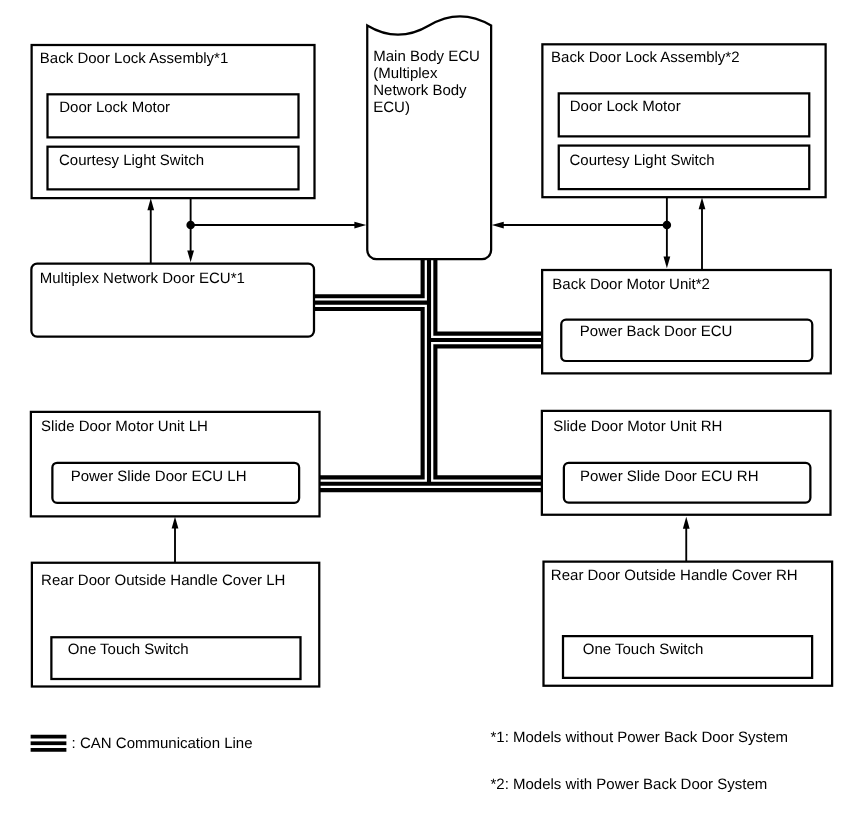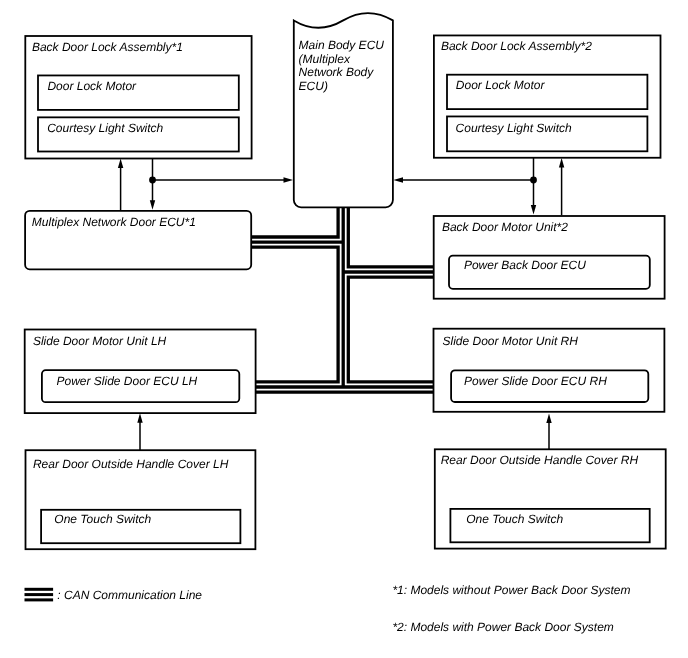--- a/index.html
+++ b/index.html
@@ -1,19 +1,19 @@
 <!DOCTYPE html>
 <html><head>
 <meta charset="utf-8">
 <style>
   html,body{margin:0;padding:0;background:#ffffff;}
   body{width:688px;height:658px;overflow:hidden;
        font-family:"Liberation Sans",sans-serif;
        -webkit-font-smoothing:antialiased;text-rendering:geometricPrecision;}
-  #stage{position:relative;width:688px;height:658px;background:#ffffff;transform:translateZ(0);font-style:italic;}
+  #stage{position:relative;width:688px;height:658px;background:#ffffff;transform:translateZ(0);}
   svg{position:absolute;top:0;left:0;display:block;will-change:transform;}
   text{font-family:"Liberation Sans",sans-serif;font-size:12.0px;fill:#000000;
        white-space:pre;}
   .box{fill:none;stroke:#000000;stroke-width:1.8;}
   .bus-outer{fill:none;stroke:#000000;stroke-width:13.5;}
   .bus-mid{fill:none;stroke:#ffffff;stroke-width:6.9;}
   .bus-inner{fill:none;stroke:#000000;stroke-width:3.3;}
   .ln{stroke:#000000;stroke-width:1.5;fill:none;}
   .hd{fill:#000000;stroke:none;}
 </style>

